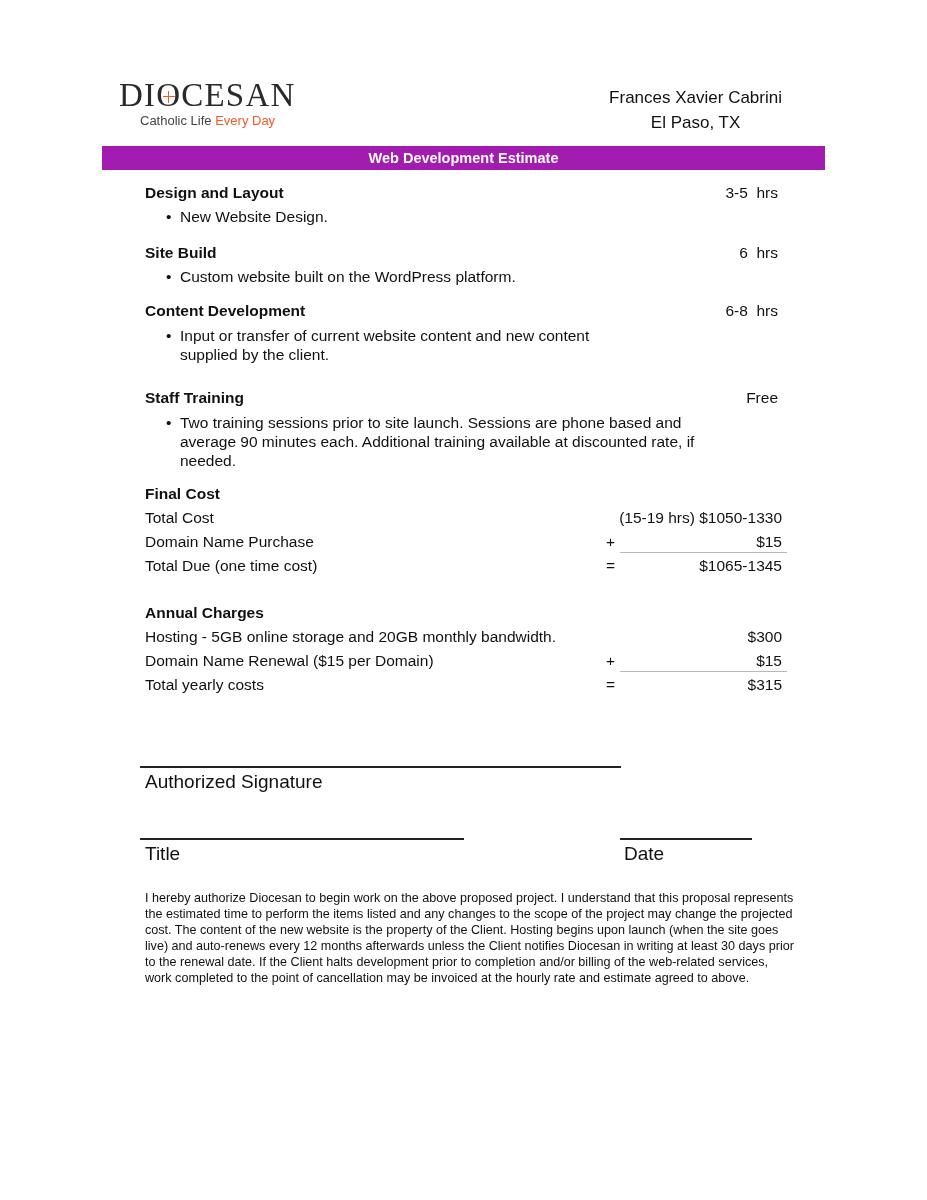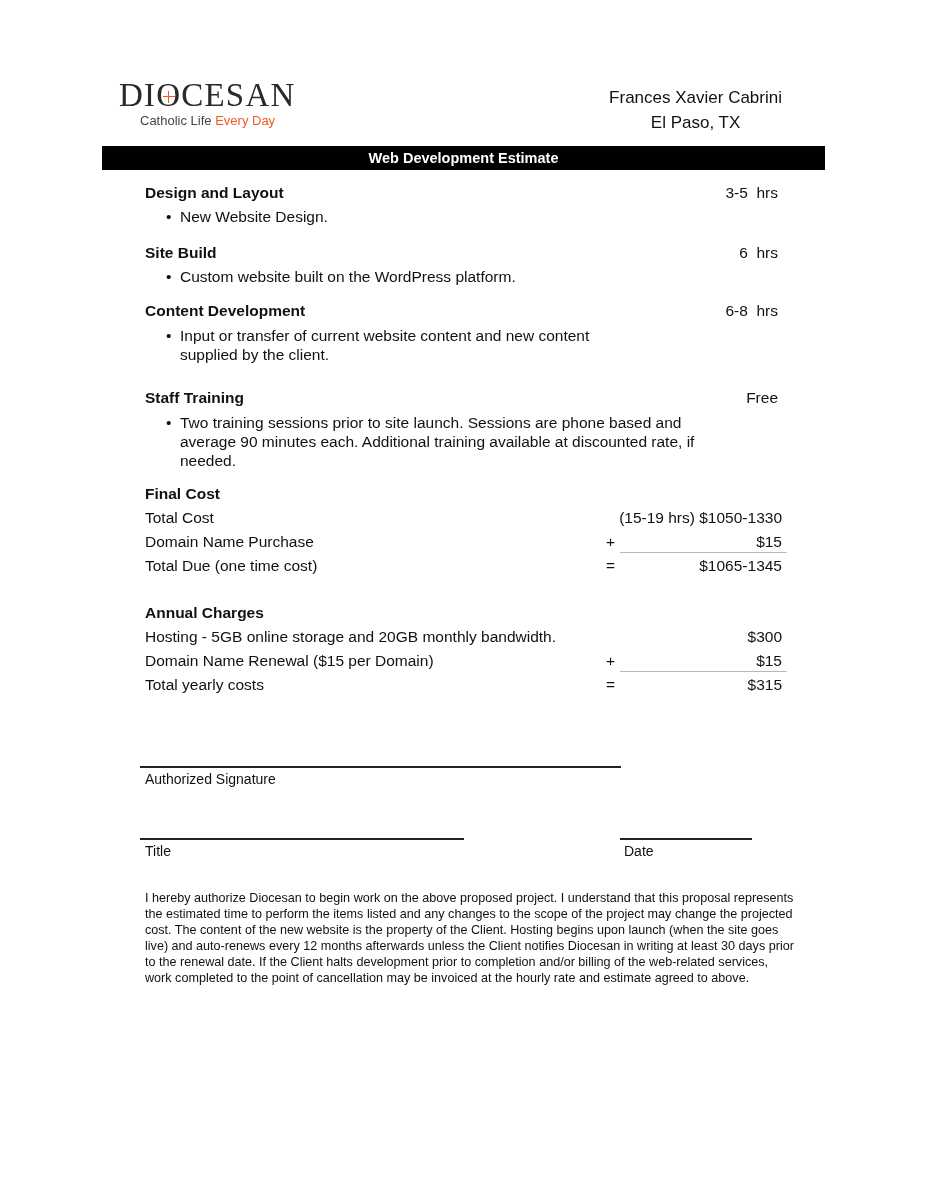--- a/index.html
+++ b/index.html
@@ -16,37 +16,37 @@
     .logo-cross::before, .logo-cross::after { content: ""; position: absolute; background: #f05a28; }
     .logo-cross::before { left: 5px; top: 0; width: 1.6px; height: 12px; }
     .logo-cross::after { left: 0; top: 5px; width: 12px; height: 1.6px; }
     .logo-tag { position: absolute; left: 21px; top: 35px; font-size: 13px; color: #444; white-space: nowrap; }
     .logo-tag .accent { color: #f05a28; }
 
     
     .client { right: 145px; top: 85px; text-align: center; font-size: 17px; line-height: 25px; color: #111; }
 
     
-    .banner { left: 102px; top: 146px; width: 723px; height: 24px; background: #000000; color: #fff; font-weight: bold; font-size: 14.5px; text-align: center; line-height: 24px; }
+    .banner { left: 102px; top: 146px; width: 723px; height: 24px; background: #a21caf; color: #fff; font-weight: bold; font-size: 14.5px; text-align: center; line-height: 24px; }
 
     
     .sec-title { left: 145px; font-weight: bold; font-size: 15.5px; }
     .sec-value { right: 149px; font-size: 15.5px; text-align: right; white-space: pre; }
     .bullet { left: 166px; font-size: 15.5px; line-height: 19px; }
     .bullet .dot { position: absolute; left: 0; top: 0; }
     .bullet .txt { display: block; padding-left: 14px; }
 
     .row-label { left: 145px; font-size: 15.5px; }
     .row-op { left: 606px; font-size: 15.5px; }
     .row-amount { right: 145px; font-size: 15.5px; white-space: nowrap; }
     .sum-line { left: 620px; width: 167px; height: 1px; background: #b8b8b8; }
 
     
     .sig-line { height: 1.5px; background: #222; }
-    .sig-label { font-size: 14px; }
+    .sig-label { font-size: 19px; }
 
     .legal { left: 145px; top: 890px; width: 650px; font-size: 12.6px; line-height: 16px; color: #111; }
   </style>
 </head>
 <body>
 
 <div class="abs logo">
   <div class="logo-word"><span>DI</span><span class="logo-o"><span>O</span><span class="logo-cross"></span></span><span>CESAN</span></div>
   <div class="logo-tag"><span>Catholic Life </span><span class="accent">Every Day</span></div>
 </div>

